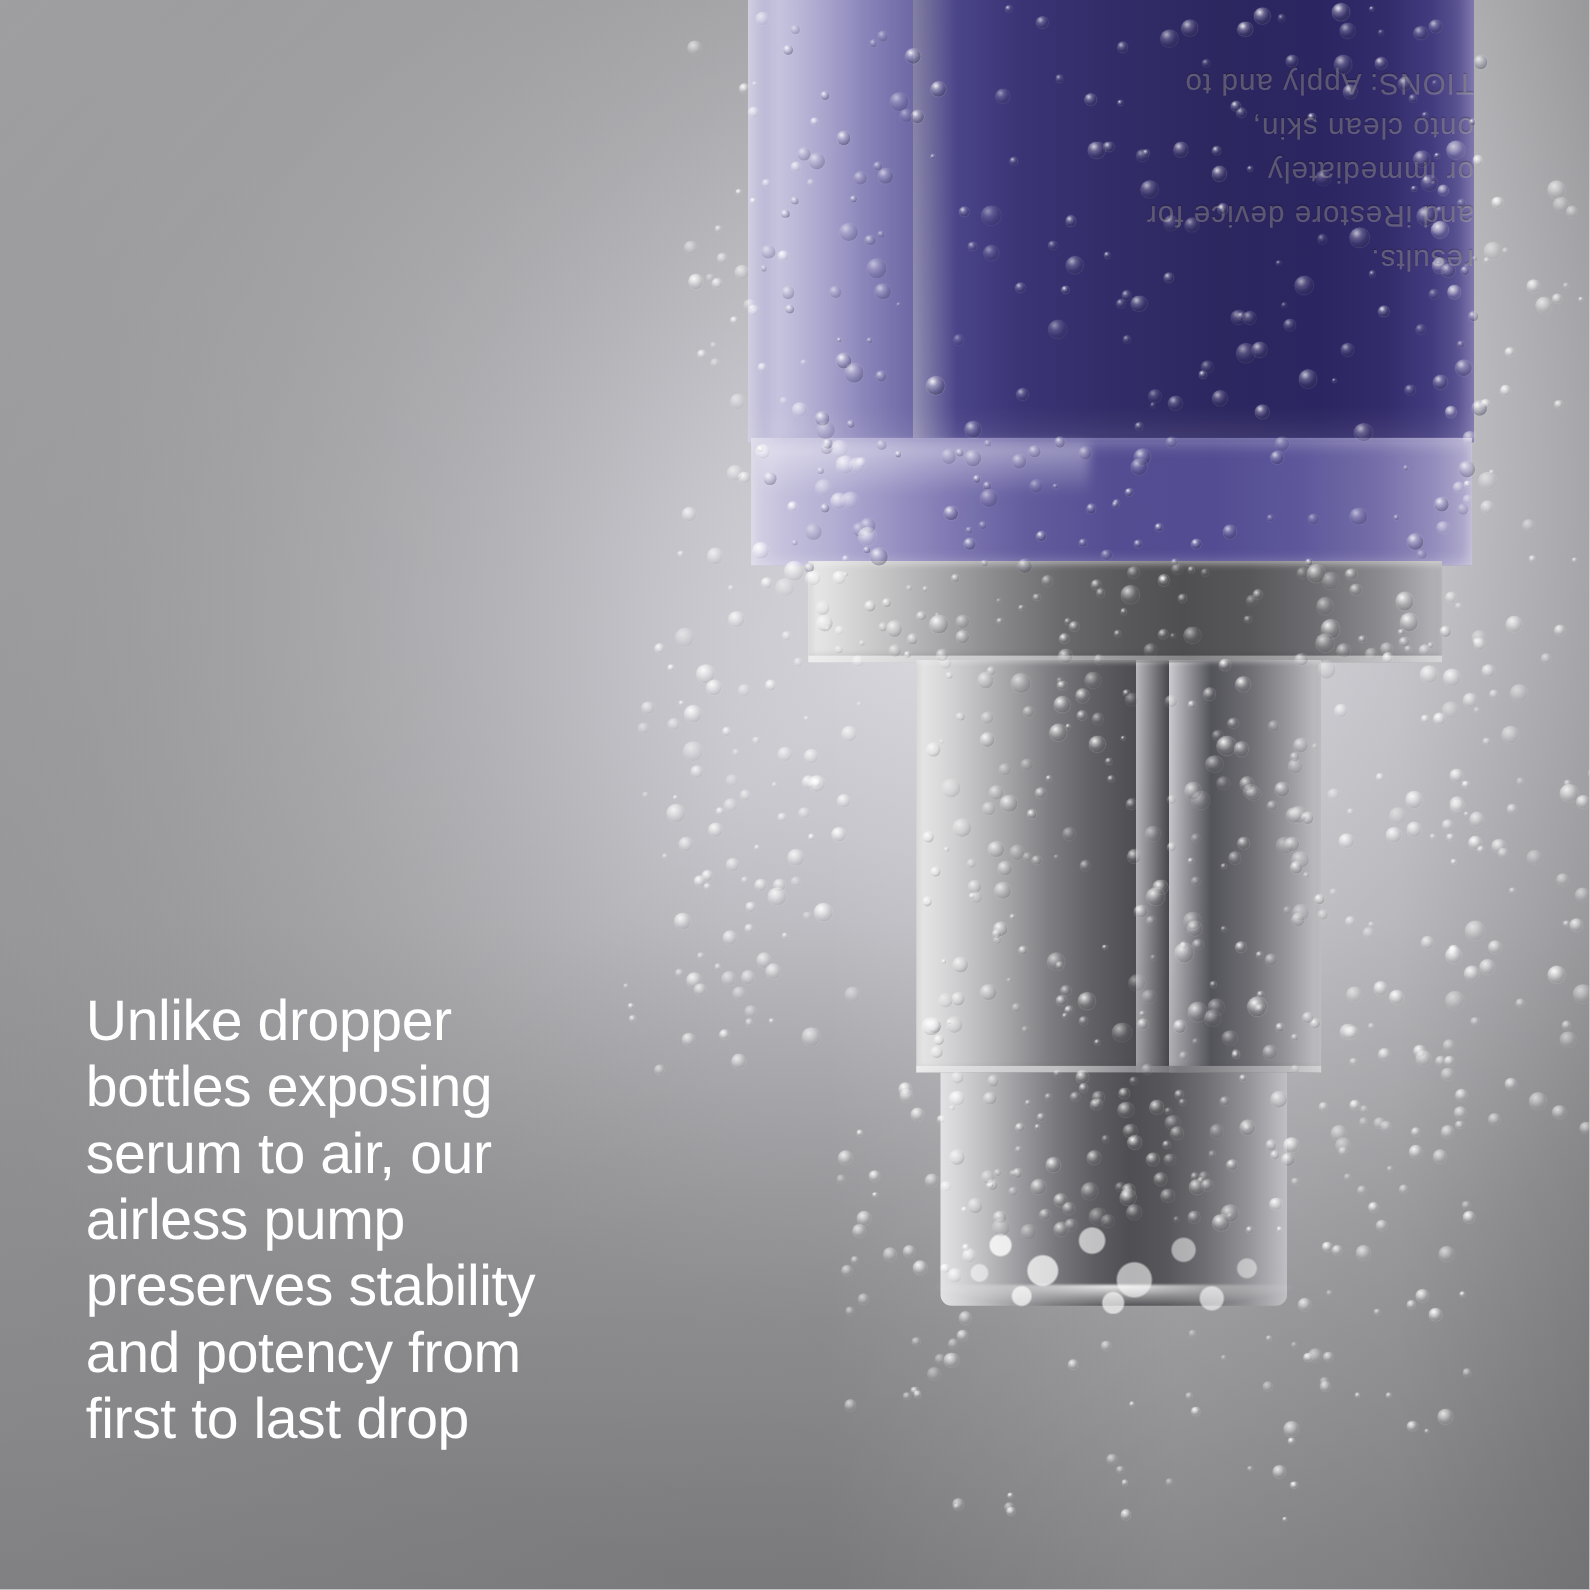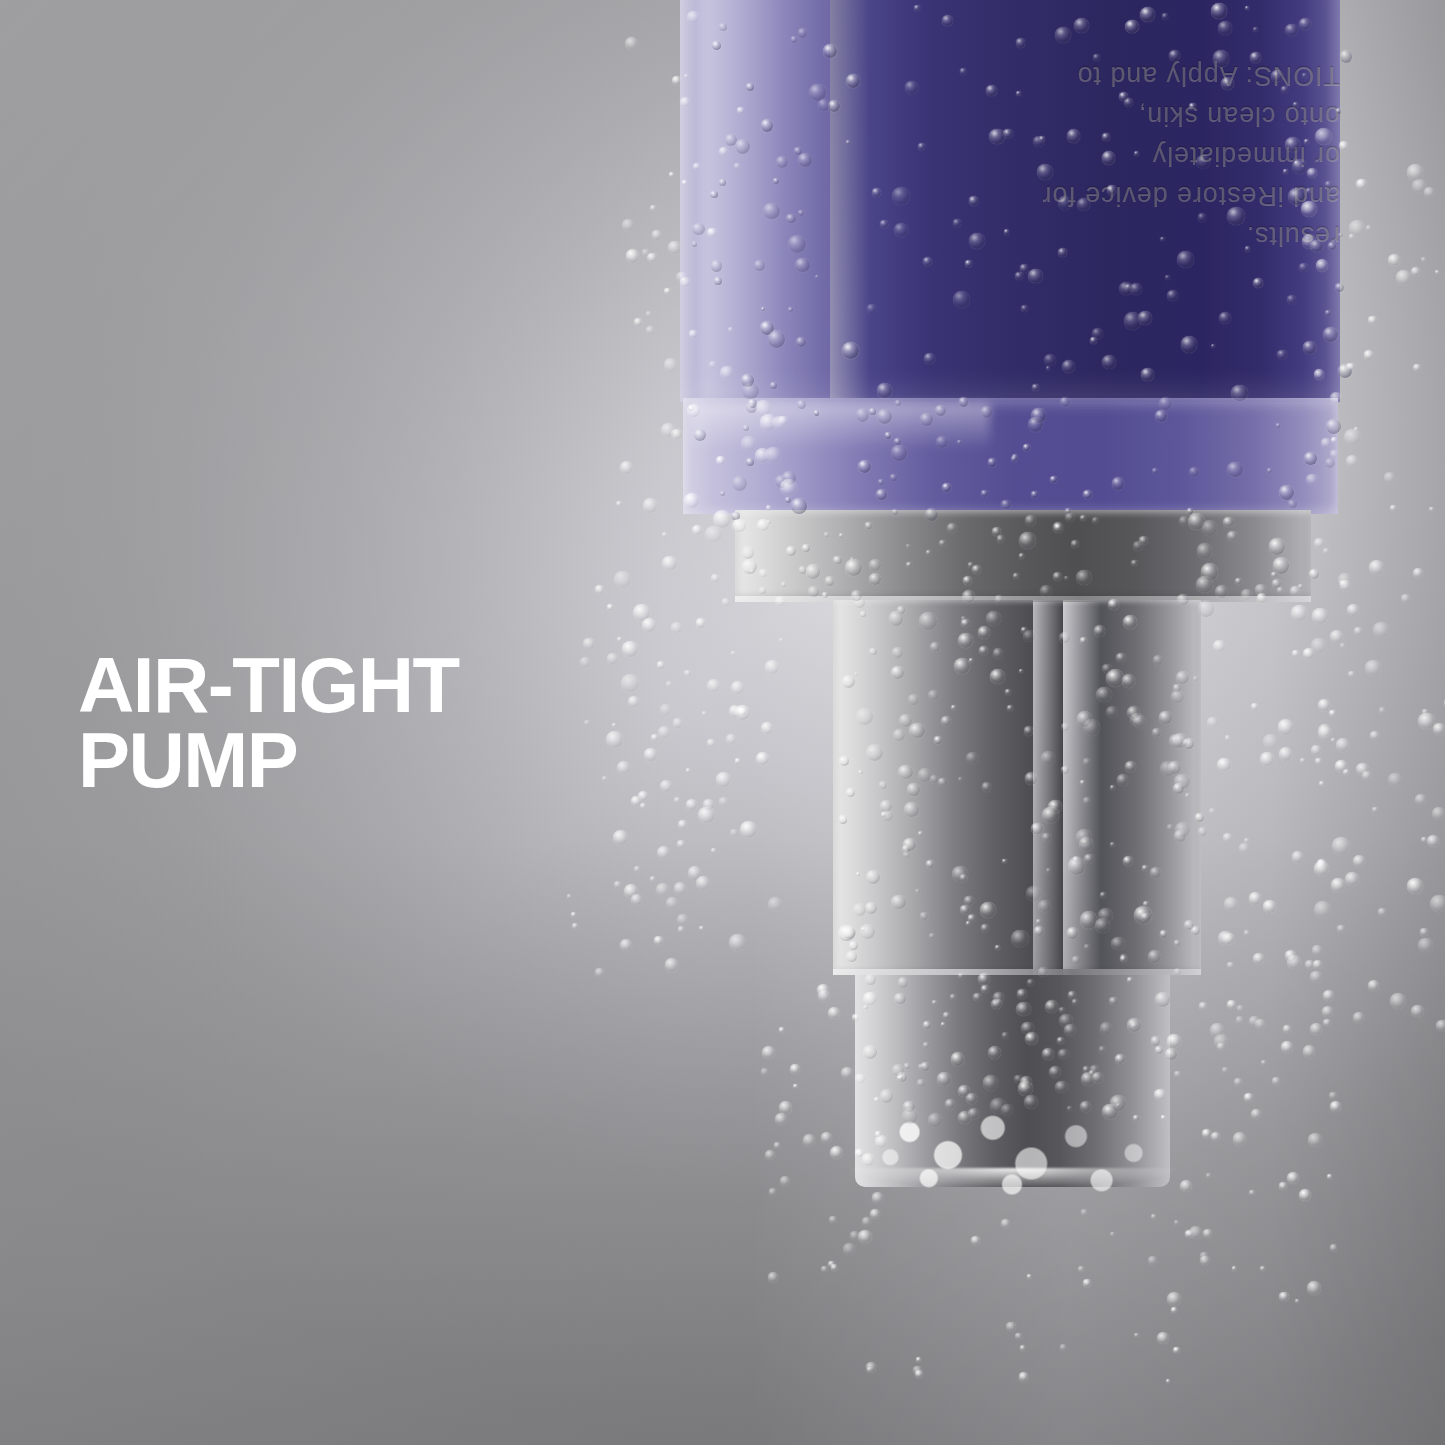--- a/index.html
+++ b/index.html
@@ -1108,19 +1108,16 @@
       <i class="d lite" style="left:633.5px;top:317.7px;width:8.6px;height:8.6px;opacity:0.87"></i>
       <i class="d lite" style="left:734.3px;top:162.8px;width:5.9px;height:5.9px;opacity:0.53"></i>
       <i class="d lite" style="left:625.2px;top:36.6px;width:13.2px;height:13.2px;opacity:0.63"></i>
       <i class="d lite" style="left:621.6px;top:218.5px;width:12.0px;height:12.0px;opacity:0.55"></i>
       <i class="d lite" style="left:669.4px;top:172.2px;width:4.6px;height:4.6px;opacity:0.96"></i>
       <i class="d lite" style="left:683.9px;top:73.5px;width:4.4px;height:4.4px;opacity:0.64"></i>
       <i class="d lite" style="left:664.0px;top:358.4px;width:13.2px;height:13.2px;opacity:0.56"></i>
       <i class="d lite" style="left:645.5px;top:311.3px;width:5.8px;height:5.8px;opacity:0.50"></i>
     </div>
 
-  <div class="headline">
-    <span>AIR-TIGHT</span>
-    <span>PUMP</span>
-  </div>
-
+
+  <div class="body-copy">Unlike dropper bottles exposing serum to air, our airless pump preserves stability and potency from first to last drop</div>
 
 </div>
 
 </body></html>

